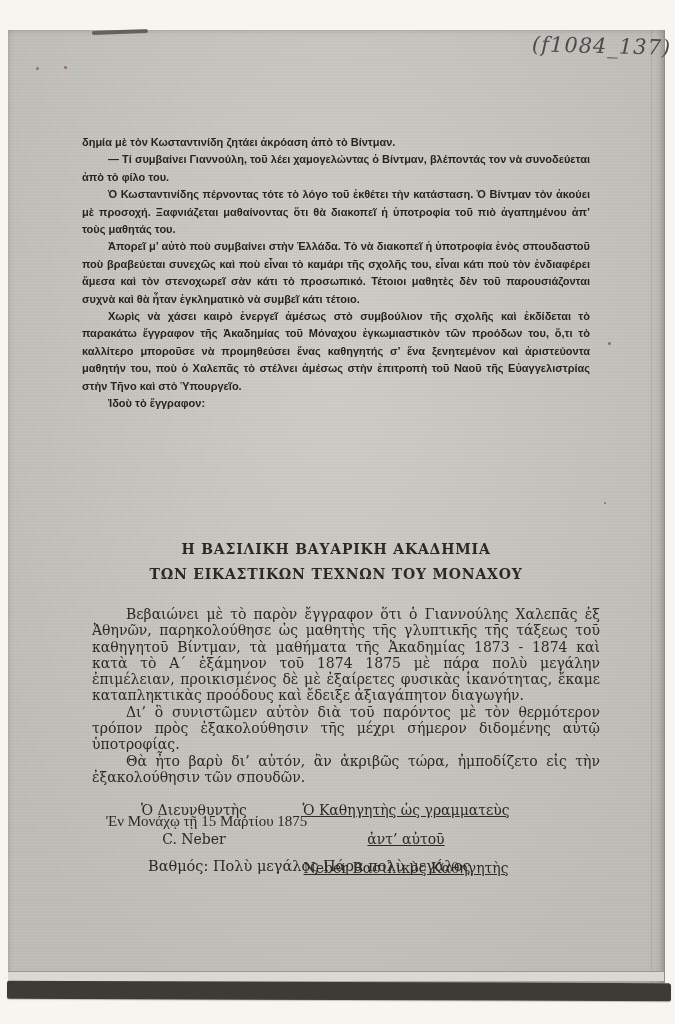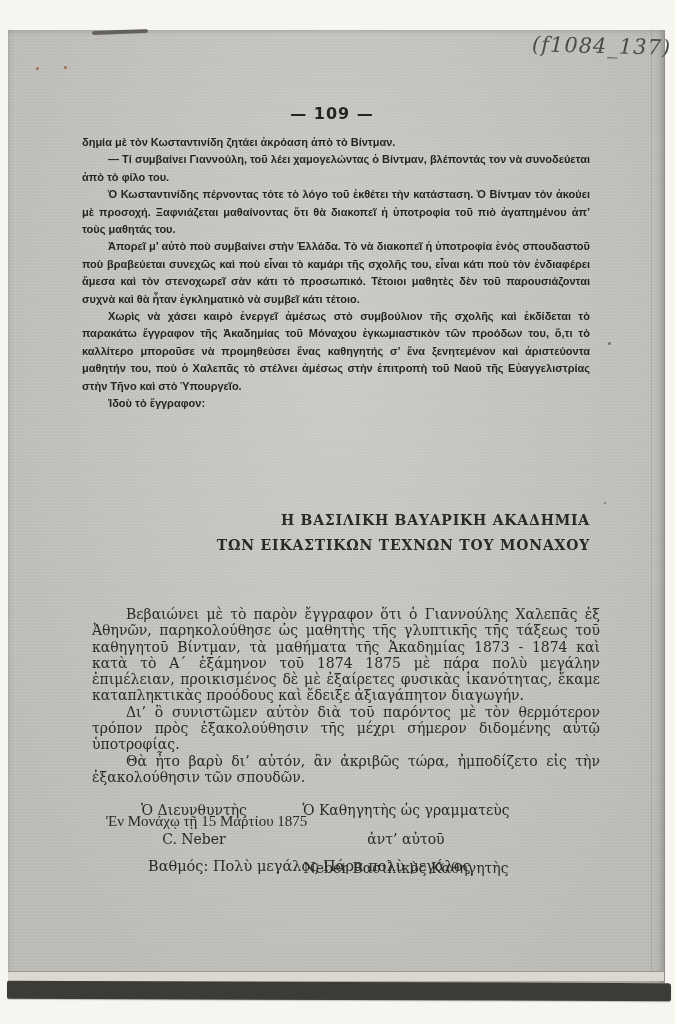--- a/index.html
+++ b/index.html
@@ -45,21 +45,21 @@
     font-weight:bold;font-size:16px;letter-spacing:1px;color:#262420;
   }
   .narrative{
     position:absolute;left:74px;top:104px;width:508px;
     font-family:Liberation Sans, sans-serif;font-weight:bold;
     font-size:11px;line-height:17.4px;text-align:justify;color:#262420;
   }
   .narrative p{margin:0;text-indent:26px;}
   .narrative p.first{text-indent:0;}
   .headings{
-    position:absolute;left:74px;top:482px;width:508px;text-align:right;
+    position:absolute;left:74px;top:511px;width:508px;text-align:center;
     font-family:"DejaVu Serif",serif;font-weight:bold;
     font-size:14px;color:#2b2925;letter-spacing:0.8px;
   }
   .headings .h1{margin:0 0 9px 0;}
   .headings .h2{margin:0;}
   .docblock{
     position:absolute;left:84px;top:528px;width:508px;
     font-family:"DejaVu Serif",serif;
     font-size:14px;line-height:16.3px;text-align:justify;color:#2b2925;margin-top:48px;
   }
@@ -69,21 +69,21 @@
     font-family:Liberation Serif, serif;font-size:15px;color:#2b2925;
     transform:translateX(24px);
     margin-top:47px;
   }
   .sig-left{
     position:absolute;left:116px;top:760px;width:140px;text-align:center;
     font-family:"DejaVu Serif",serif;font-size:14px;line-height:17px;color:#2b2925;
   }
   .sig-right{
     position:absolute;left:272px;top:760px;width:252px;text-align:center;
-    font-family:"DejaVu Serif",serif;font-size:14px;line-height:17px;color:#2b2925;
+    font-family:"DejaVu Serif",serif;font-size:14px;line-height:17px;color:#2b2925;text-decoration:underline;
   }
   .sig-title,.sig-name,.sig-sub{display:block;margin:12px;}
   .grade{
     position:absolute;left:140px;top:828px;width:420px;
     font-family:"DejaVu Serif",serif;font-size:14.5px;color:#2b2925;
     white-space:nowrap;
   }
   .bottom-band{
     position:absolute;left:0;top:941px;width:656px;height:9px;
     background:#dbd8d1;border-top:1px solid #9a978f;
@@ -100,21 +100,20 @@
 <div class="page">
   <div class="smudge"></div>
   <div class="dot d1"></div>
   <div class="dot d2"></div>
   <div class="speck s1"></div>
   <div class="speck s2"></div>
   <div class="fold-line"></div>
 
   <div class="handnote">(f1084_137)</div>
 
-  <div class="pageno">— 109 —</div>
 
   <div class="narrative">
     <p class="first">δημία μὲ τὸν Κωσταντινίδη ζητάει ἀκρόαση ἀπὸ τὸ Βίντμαν.</p>
     <p>— Τί συμβαίνει Γιαννούλη, τοῦ λέει χαμογελώντας ὁ Βίντμαν, βλέποντάς τον νὰ συνοδεύεται ἀπὸ τὸ φίλο του.</p>
     <p>Ὁ Κωσταντινίδης πέρνοντας τότε τὸ λόγο τοῦ ἐκθέτει τὴν κατάσταση. Ὁ Βίντμαν τὸν ἀκούει μὲ προσοχή. Ξαφνιάζεται μαθαίνοντας ὅτι θὰ διακοπεῖ ἡ ὑποτροφία τοῦ πιὸ ἀγαπημένου ἀπ’ τοὺς μαθητάς του.</p>
     <p>Ἀπορεῖ μ’ αὐτὸ ποὺ συμβαίνει στὴν Ἑλλάδα. Τὸ νὰ διακοπεῖ ἡ ὑποτροφία ἑνὸς σπουδαστοῦ ποὺ βραβεύεται συνεχῶς καὶ ποὺ εἶναι τὸ καμάρι τῆς σχολῆς του, εἶναι κάτι ποὺ τὸν ἐνδιαφέρει ἄμεσα καὶ τὸν στενοχωρεῖ σὰν κάτι τὸ προσωπικό. Τέτοιοι μαθητὲς δὲν τοῦ παρουσιάζονται συχνὰ καὶ θὰ ἦταν ἐγκληματικὸ νὰ συμβεῖ κάτι τέτοιο.</p>
     <p>Χωρὶς νὰ χάσει καιρὸ ἐνεργεῖ ἀμέσως στὸ συμβούλιον τῆς σχολῆς καὶ ἐκδίδεται τὸ παρακάτω ἔγγραφον τῆς Ἀκαδημίας τοῦ Μόναχου ἐγκωμιαστικὸν τῶν προόδων του, ὅ,τι τὸ καλλίτερο μποροῦσε νὰ προμηθεύσει ἕνας καθηγητής σ’ ἕνα ξενητεμένον καὶ ἀριστεύοντα μαθητήν του, ποὺ ὁ Χαλεπᾶς τὸ στέλνει ἀμέσως στὴν ἐπιτροπὴ τοῦ Ναοῦ τῆς Εὐαγγελιστρίας στὴν Τῆνο καὶ στὸ Ὑπουργεῖο.</p>
     <p>Ἰδοὺ τὸ ἔγγραφον:</p>
   </div>
 

